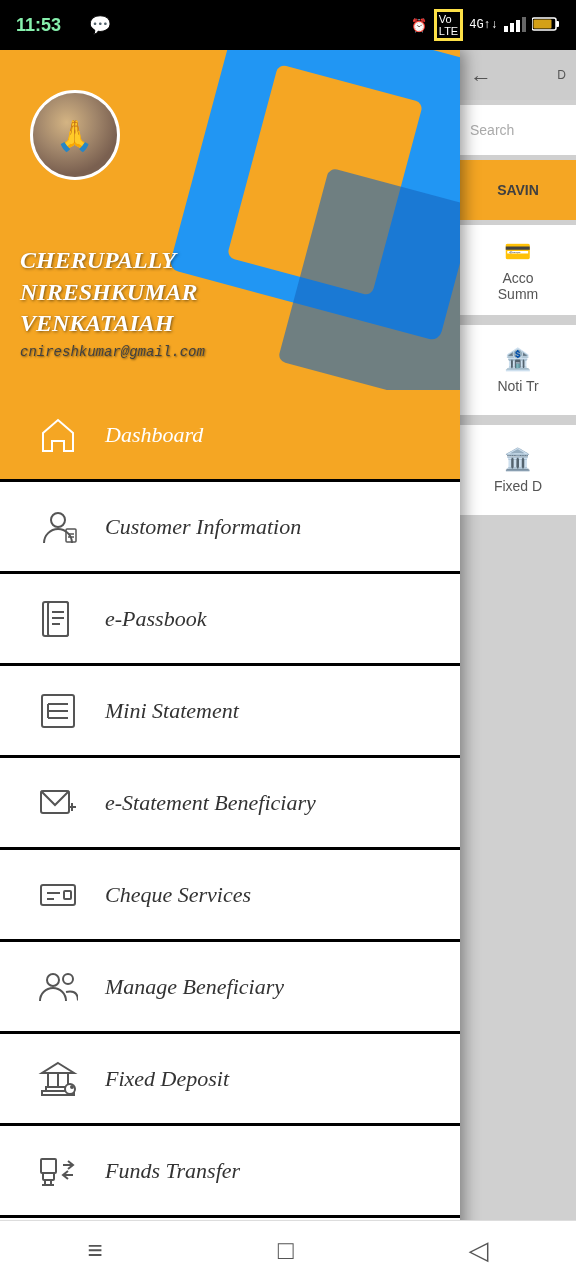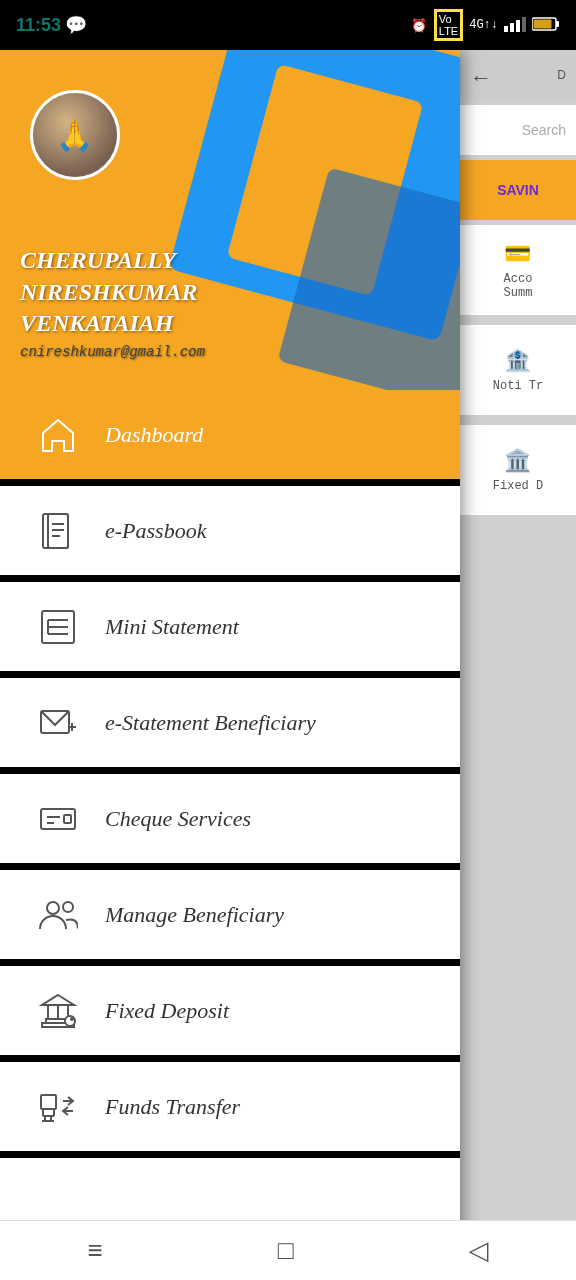--- a/index.html
+++ b/index.html
@@ -21,22 +21,22 @@
       display: flex;
       align-items: center;
       justify-content: space-between;
       padding: 0 16px;
       position: relative;
       z-index: 100;
     }
     .status-left {
       display: flex;
       align-items: center;
-      gap: 4px;
-      color: #0f766e;
+      gap: 28px;
+      color: #86efac;
       font-size: 18px;
       font-weight: bold;
     }
     .status-right {
       display: flex;
       align-items: center;
       gap: 6px;
       color: #fff;
       font-size: 13px;
     }
@@ -171,21 +171,21 @@
       flex: 1;
       overflow-y: auto;
       background: #fff;
     }
 
     .menu-item {
       display: flex;
       align-items: center;
       padding: 22px 30px;
       cursor: pointer;
-      border-bottom: 7px solid #000000;
+      border-bottom: 3px solid #000000;
       transition: background 0.2s;
     }
     .menu-item.active {
       background: #f5a623;
     }
     .menu-icon {
       width: 55px;
       height: 45px;
       display: flex;
       align-items: center;
@@ -241,54 +241,52 @@
       padding: 0 10px;
     }
 
     .right-search {
       height: 50px;
       background: #fff;
       display: flex;
       align-items: center;
       padding: 0 10px;
       margin: 5px 0;
-      justify-content: flex-end;
     }
     .right-search-text {
       font-size: 14px;
       color: #aaa;
     }
 
     .right-orange-button {
       height: 60px;
       background: #f5a623;
       display: flex;
       align-items: center;
       justify-content: center;
-      color: #6d28d9;
+      color: #404040;
       font-weight: bold;
       font-size: 14px;
     }
 
     .right-card {
       background: #fff;
       margin: 5px 0;
       padding: 10px 5px;
       height: 90px;
       display: flex;
       flex-direction: column;
       align-items: center;
       justify-content: center;
       gap: 5px;
     }
     .right-card-text {
-      font-size: 12px;
+      font-size: 14px;
       color: #555;
       text-align: center;
-      font-family: Liberation Mono, monospace;
     }
 
     
     .nav-bar {
       width: 576px;
       height: 60px;
       background: #fff;
       position: absolute;
       bottom: 0;
       left: 0;
@@ -363,20 +361,32 @@
 
       <div class="menu-item active">
         <div class="menu-icon menu-icon-home">
           <svg viewBox="0 0 40 40" fill="none" stroke="white" stroke-width="2.5">
             <path d="M5 18L20 5L35 18V36H26V26H14V36H5Z"></path>
           </svg>
         </div>
         <span class="menu-label">Dashboard</span>
       </div>
 
+      <div class="menu-item">
+        <div class="menu-icon">
+          <svg viewBox="0 0 40 40" fill="none" stroke="#555" stroke-width="2">
+            <circle cx="20" cy="13" r="7"></circle>
+            <path d="M6 36c0-7.7 6.3-14 14-14s14 6.3 14 14"></path>
+            <rect x="28" y="22" width="10" height="13" rx="1" stroke="#555" stroke-width="1.5"></rect>
+            <line x1="30" y1="27" x2="36" y2="27" stroke="#555" stroke-width="1.5"></line>
+            <line x1="30" y1="30" x2="36" y2="30" stroke="#555" stroke-width="1.5"></line>
+          </svg>
+        </div>
+        <span class="menu-label">Customer Information</span>
+      </div>
 
 
       <div class="menu-item">
         <div class="menu-icon">
           <svg viewBox="0 0 40 40" fill="none" stroke="#555" stroke-width="2">
             <rect x="5" y="3" width="25" height="34" rx="2"></rect>
             <rect x="10" y="3" width="20" height="34" rx="2" fill="white" stroke="#555"></rect>
             <line x1="14" y1="13" x2="26" y2="13"></line>
             <line x1="14" y1="19" x2="26" y2="19"></line>
             <line x1="14" y1="25" x2="22" y2="25"></line>

